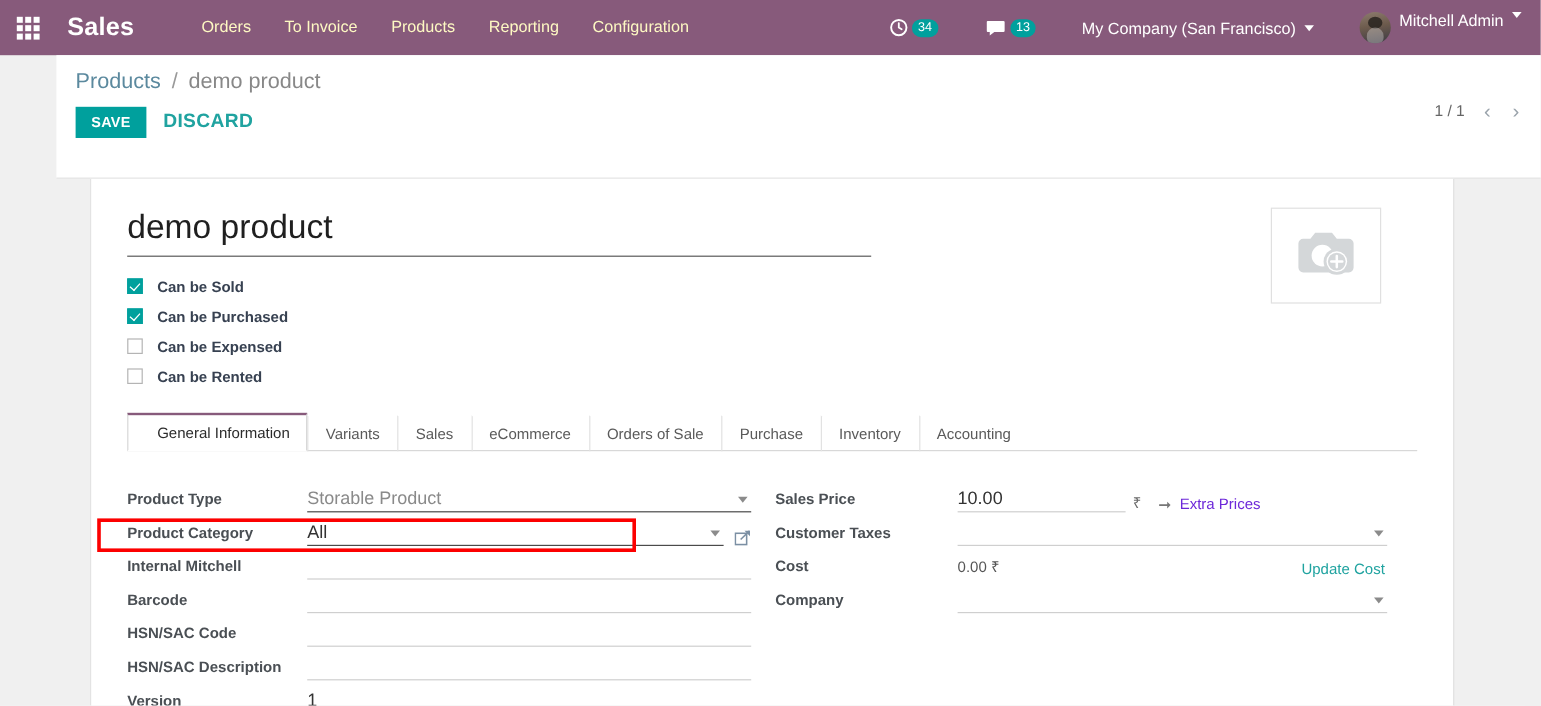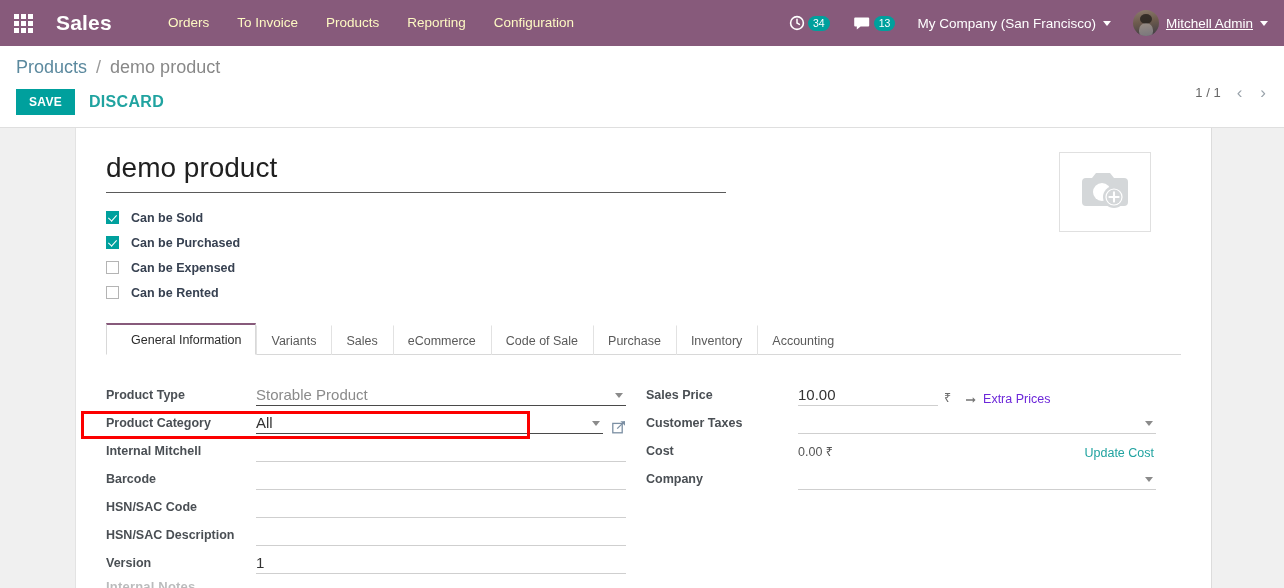--- a/index.html
+++ b/index.html
@@ -30,63 +30,63 @@
     font-size: 21px; font-weight: bold; letter-spacing: .2px;
     margin-left: 10px; margin-right: 42px; cursor: pointer;
   }
   .nav-links { display: flex; align-items: center; gap: 0; }
   .nav-links a {
     color: #fef9c3; font-size: 13.5px; text-decoration: none;
     padding: 17px 14px; line-height: 46px; white-space: nowrap; cursor: pointer;
   }
   .nav-right {
     position: absolute; right: 8px; top: 0; height: 46px;
-    display: flex; align-items: center; gap: 0;
+    display: flex; align-items: center; gap: 16px;
   }
   .nav-icon-wrap {
     position: relative; padding: 0 12px; height: 46px;
     display: flex; align-items: center; cursor: pointer;
   }
   .badge {
     background: #00A09D; color: #ffffff; font-size: 10.5px;
     border-radius: 9px; padding: 1px 5px 1px 5px; margin-left: 3px;
     line-height: 13px; display: inline-block; min-width: 19px; text-align: center;
   }
   .clock-ico { width: 16px; height: 16px; position: relative; }
   .clock-ico svg, .chat-ico svg { display: block; }
   .company-sel {
     font-size: 13.5px; padding: 0 10px; display: flex;
     align-items: center; gap: 7px; cursor: pointer; white-space: nowrap;
   }
   .caret { width: 0; height: 0; border-left: 4px solid transparent;
            border-right: 4px solid transparent; border-top: 5px solid #ffffff; }
   .user-menu {
-    display: flex; align-items: center; gap: 7px; padding: 0 8px 0 12px;
-    font-size: 13.5px; cursor: pointer; white-space: nowrap; text-decoration: underline;
+    display: flex; gap: 7px; padding: 0 8px 0 12px;
+    font-size: 13.5px; cursor: pointer; white-space: nowrap;
   }
   .avatar {
     width: 26px; height: 26px; border-radius: 50%;
     background: linear-gradient(170deg,#8d7c6e 0%,#6d5b4d 45%,#3b3a44 100%);
     overflow: hidden; position: relative; flex: none;
   }
   .avatar::after {
     content: ""; position: absolute; left: 6px; top: 13px;
     width: 14px; height: 14px; border-radius: 50% 50% 40% 40%;
     background: rgba(255,255,255,.30);
   }
   .avatar::before {
     content: ""; position: absolute; left: 7px; top: 4px;
     width: 12px; height: 10px; border-radius: 50%;
     background: rgba(40,35,30,.85);
   }
 
   
   .cp {
     background: #ffffff; border-bottom: 1px solid #dfdfdf;
-    padding: 8px 16px 7px 16px; position: relative; height: 82px;
+    padding: 8px 16px 7px 16px; position: relative; height: 103px; margin-left: 47px;
   }
   .breadcrumb { font-size: 18px; line-height: 26px; }
   .breadcrumb .crumb-link { color: #5b899e; cursor: pointer; }
   .breadcrumb .sep { color: #999999; margin: 0 4px; }
   .breadcrumb .crumb-active { color: #888888; }
   .cp-buttons { margin-top: 7px; display: flex; align-items: center; gap: 12px; }
   .btn-save {
     background: #00A09D; color: #ffffff; border: none;
     font-size: 12px; font-weight: bold; letter-spacing: .3px;
     padding: 6px 13px; cursor: pointer; font-family: inherit;
@@ -327,21 +327,21 @@
           </svg>
         </span>
       </div>
     </div>
 
     <div class="tabs">
       <div class="tab active">General Information</div>
       <div class="tab">Variants</div>
       <div class="tab">Sales</div>
       <div class="tab">eCommerce</div>
-      <div class="tab">Code of Sale</div>
+      <div class="tab">Orders of Sale</div>
       <div class="tab">Purchase</div>
       <div class="tab">Inventory</div>
       <div class="tab">Accounting</div>
     </div>
 
     <div class="form-cols">
 
       <div class="col">
 
         <div class="frow">

